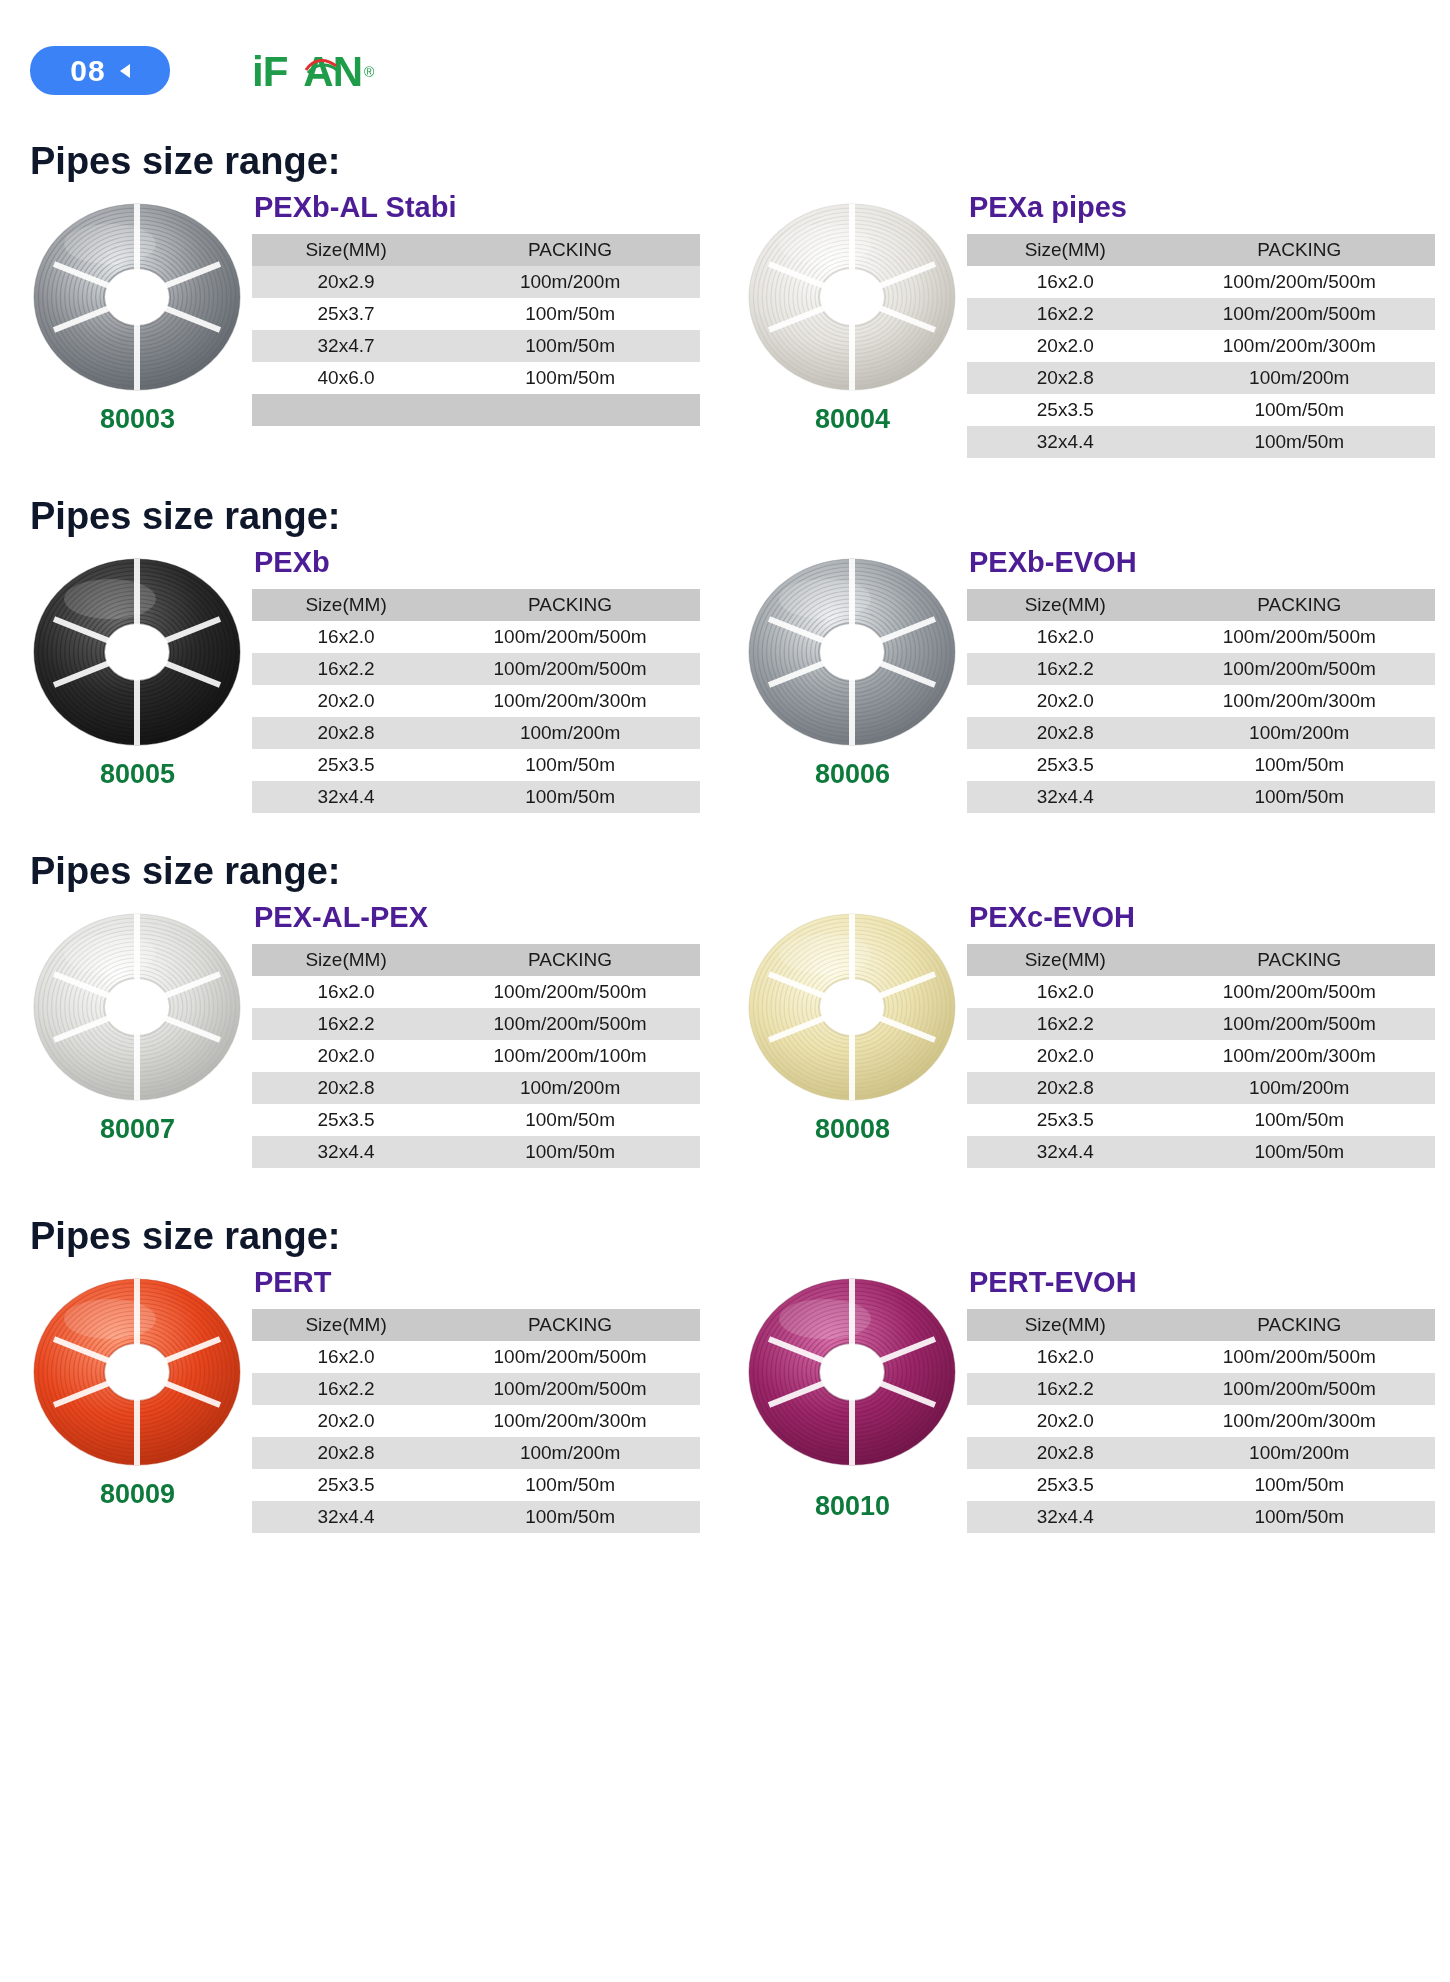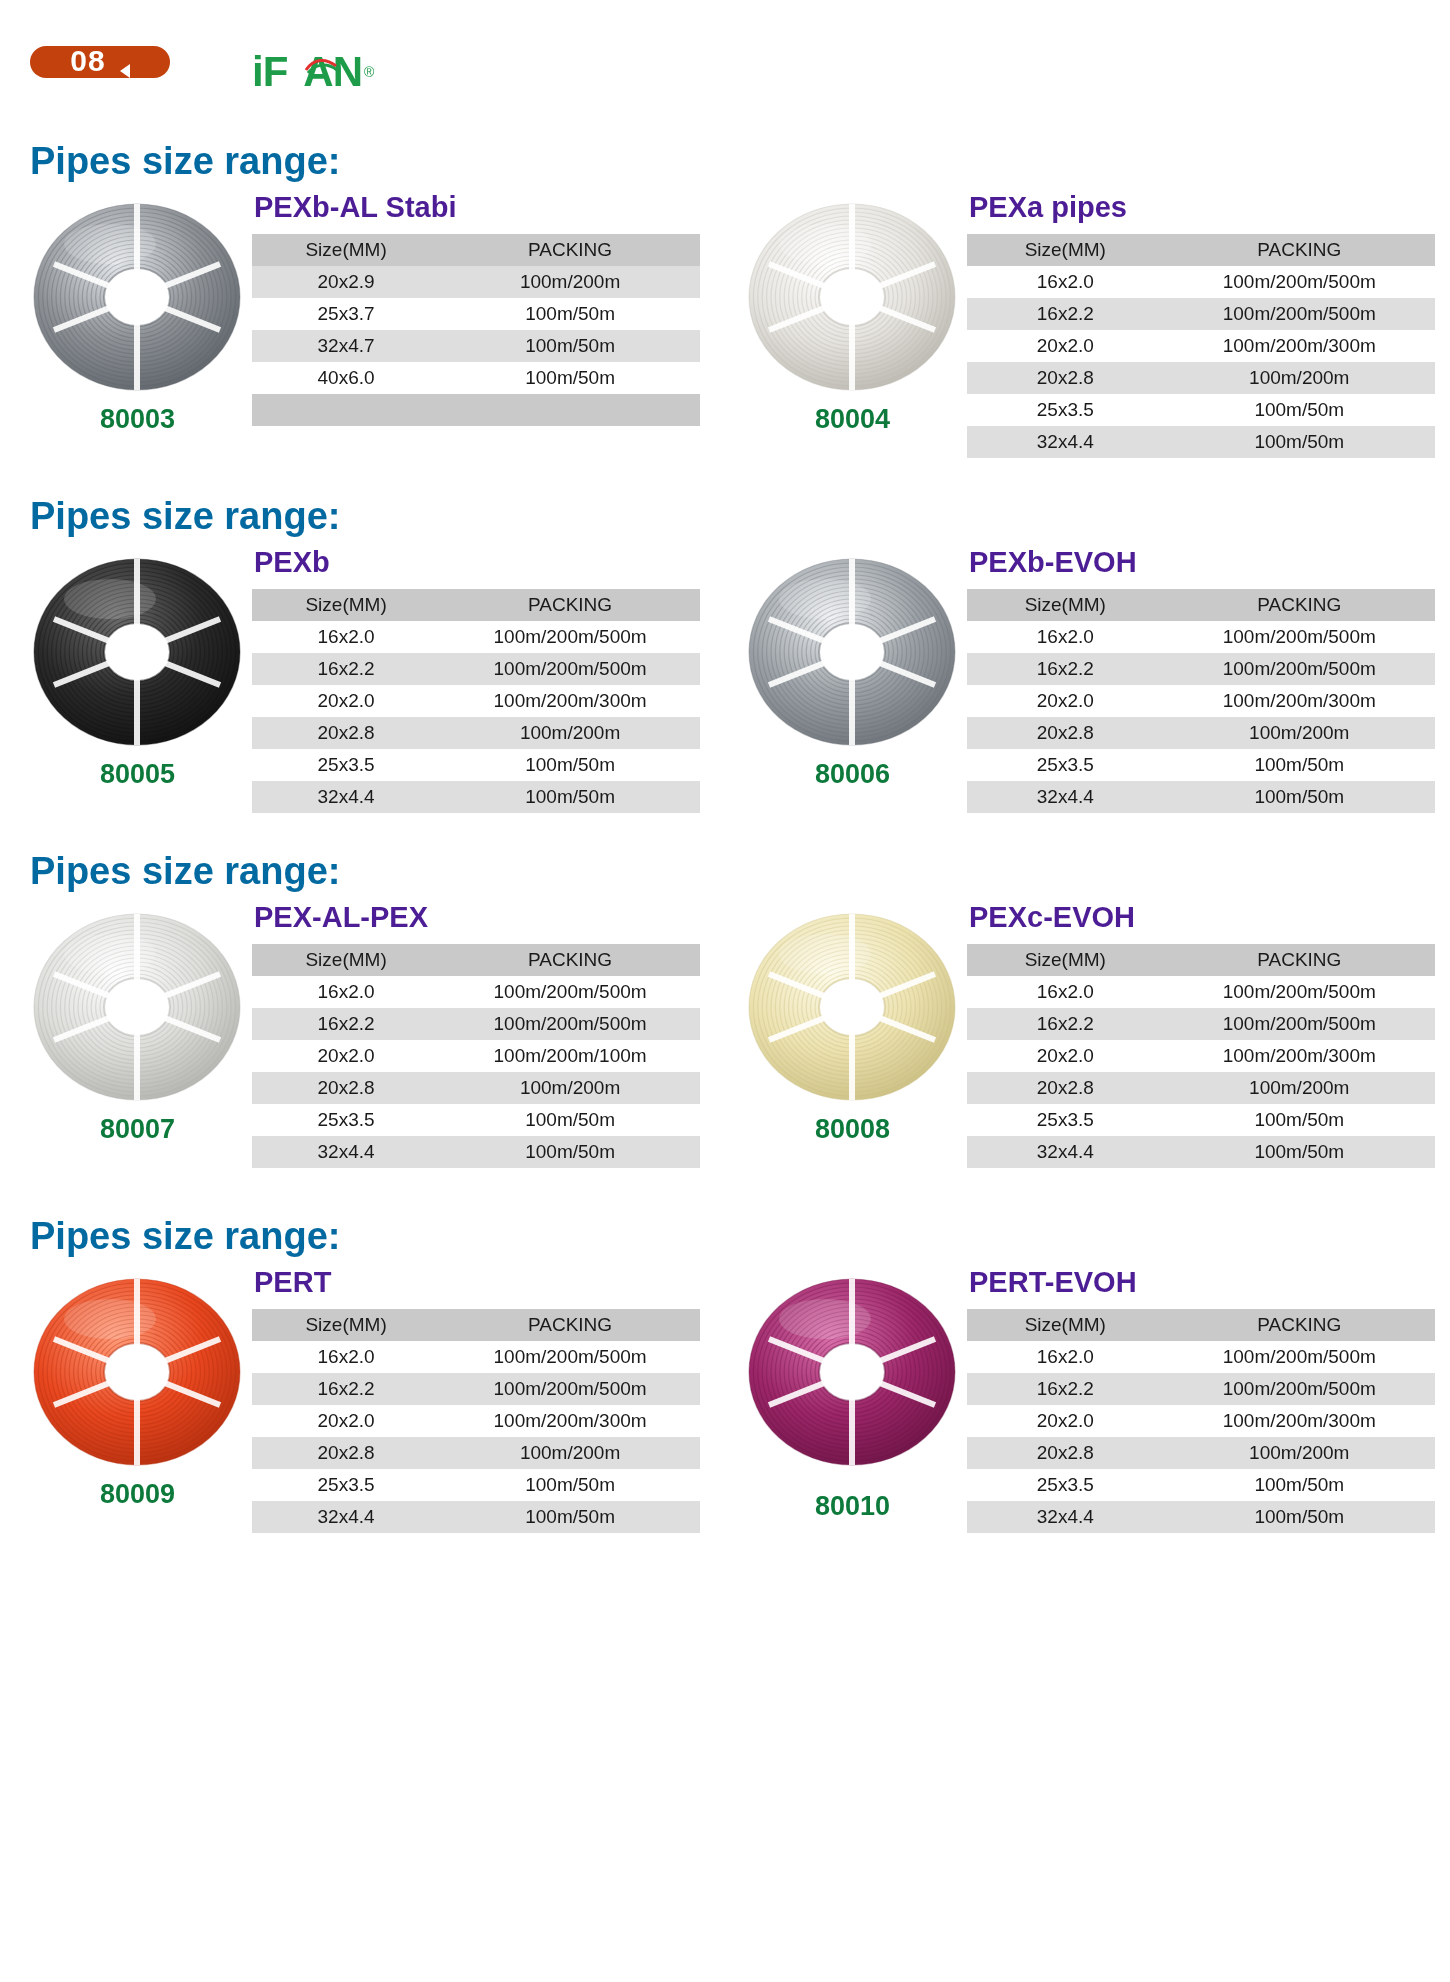--- a/index.html
+++ b/index.html
@@ -22,28 +22,28 @@
     top: 46px;
     left: 30px;
     width: 1390px;
     height: 60px;
   }
   .page-badge {
     position: absolute;
     left: 0;
     top: 0;
     width: 140px;
-    height: 32px;
-    background: #c2410c;
+    height: 49px;
+    background: #3b82f6;
     border-radius: 24px;
     color: #ffffff;
     font-size: 30px;
     font-weight: bold;
     display: flex;
-    align-items: flex-end;
+    align-items: center;
     justify-content: center;
     letter-spacing: 1px;
   }
   .page-badge .num { margin-right: 14px; }
   .page-badge .tri {
     width: 0; height: 0;
     border-top: 7px solid transparent;
     border-bottom: 7px solid transparent;
     border-right: 10px solid #ffffff;
   }
@@ -82,21 +82,21 @@
     position: absolute;
     left: 0;
     width: 1450px;
   }
   .section-title {
     position: absolute;
     left: 30px;
     top: 0;
     font-size: 38px;
     font-weight: bold;
-    color: #0369a1;
+    color: #0f172a;
   }
 
   .card {
     position: absolute;
     top: 52px;
   }
   .card.left  { left: 30px;  width: 670px; }
   .card.right { left: 745px; width: 690px; }
 
   .coil-wrap {

